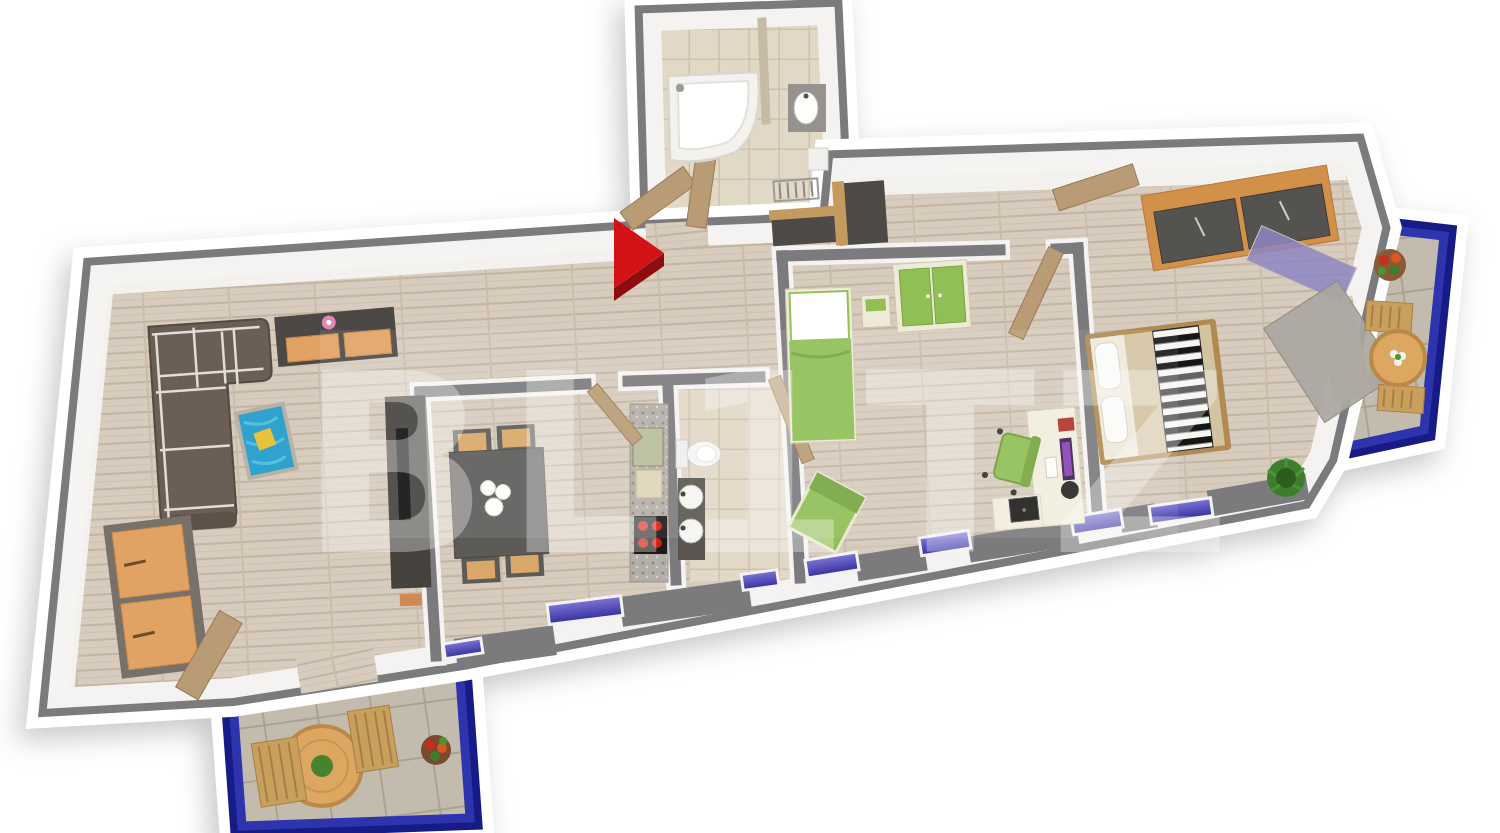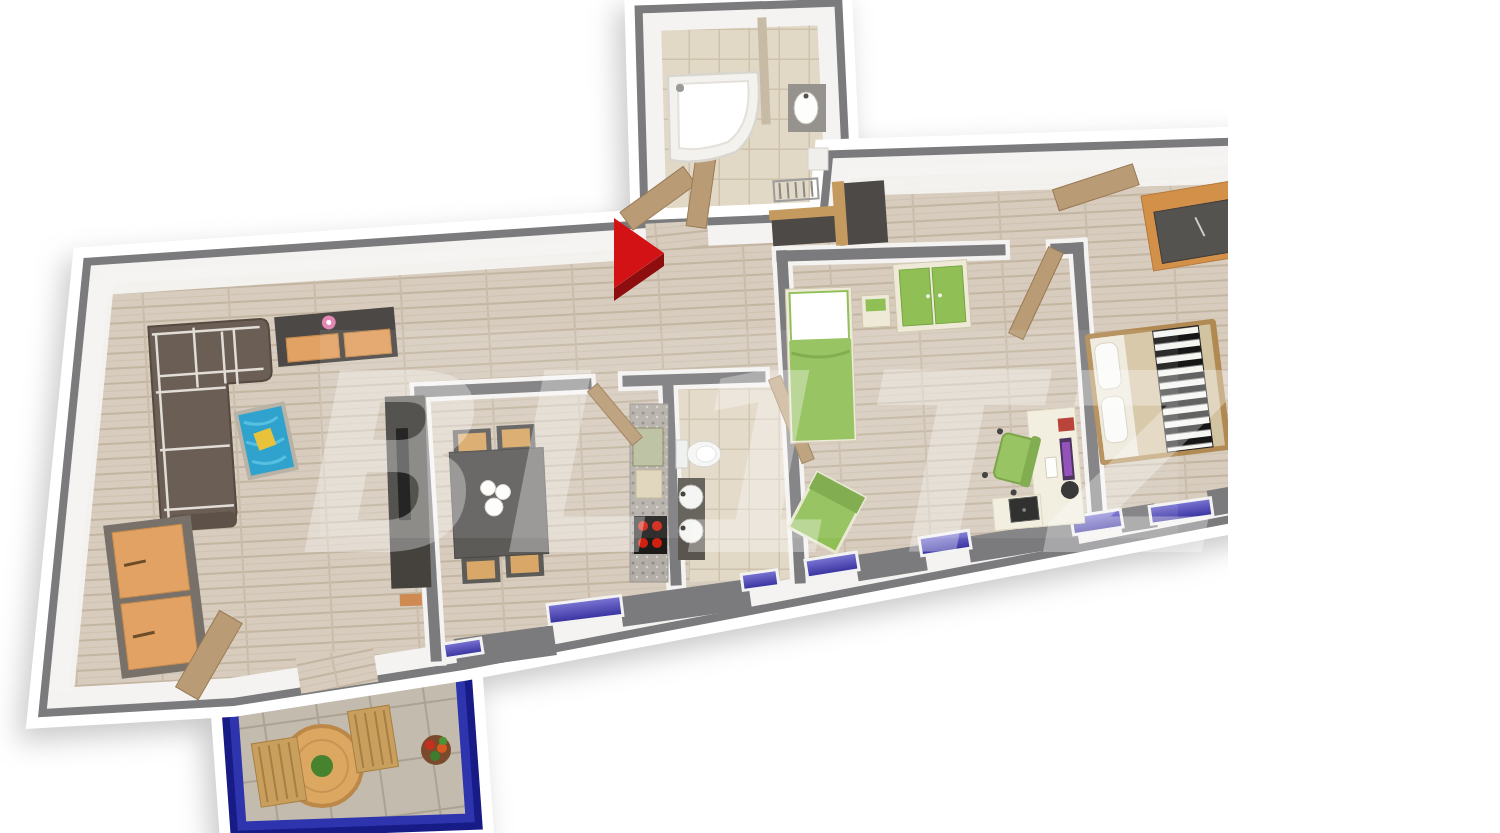--- a/index.html
+++ b/index.html
@@ -1,17 +1,17 @@
 <!DOCTYPE html>
 <html><head>
 <meta charset="utf-8">
 <style>
   html,body{margin:0;padding:0;background:#ffffff;}
-  .stage{position:relative;width:1228px;height:833px;background:#ffffff;overflow:hidden;
-         font-family:"Liberation Sans", sans-serif;font-style:italic;}
+  .stage{position:relative;width:1500px;height:833px;background:#ffffff;overflow:hidden;
+         font-family:"Liberation Sans", sans-serif;}
   svg{display:block}
   #plan{filter:drop-shadow(-8px 12px 14px rgba(110,110,110,.38));}
   .wm-text{font-family:"DejaVu Sans", sans-serif;font-weight:bold;letter-spacing:14px;}
 </style>
 </head>
 <body>
 
 <div class="stage">
 <svg width="1500" height="833" viewBox="0 0 1500 833">
   <defs>

